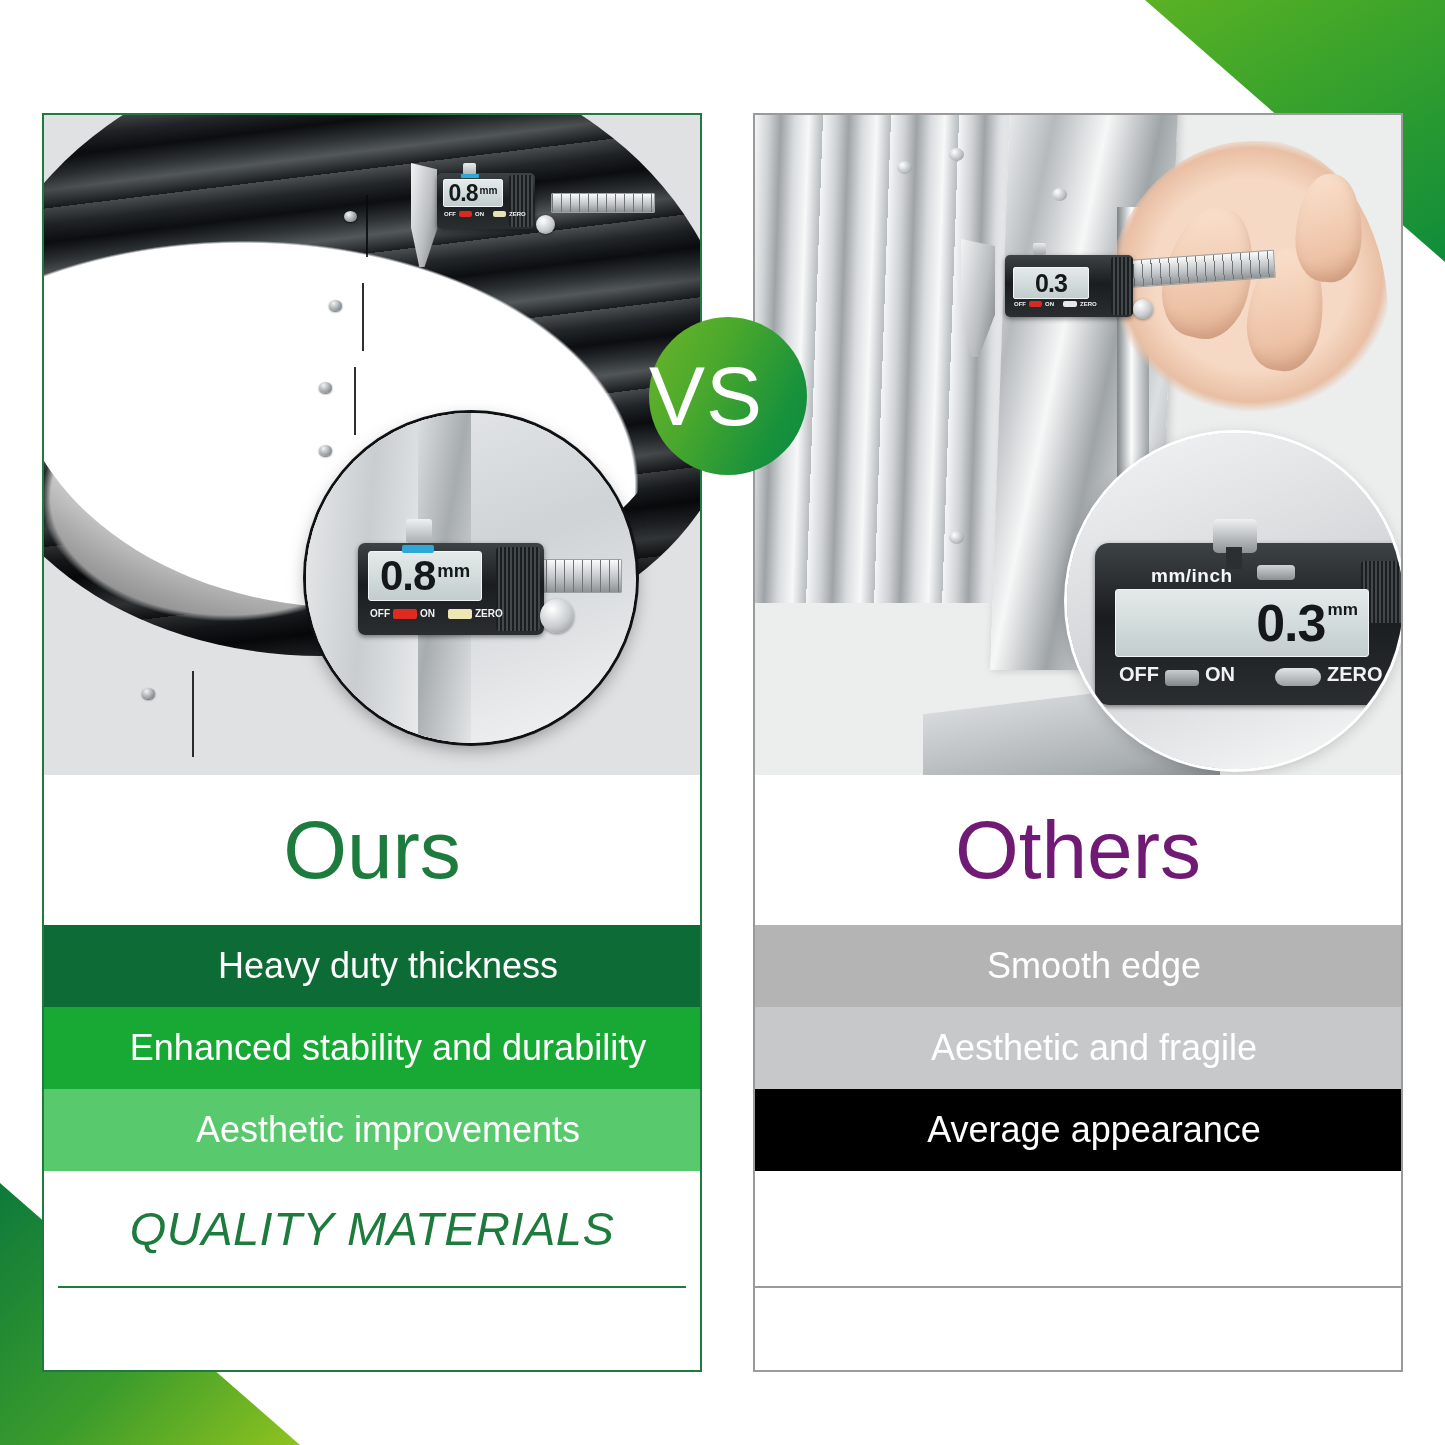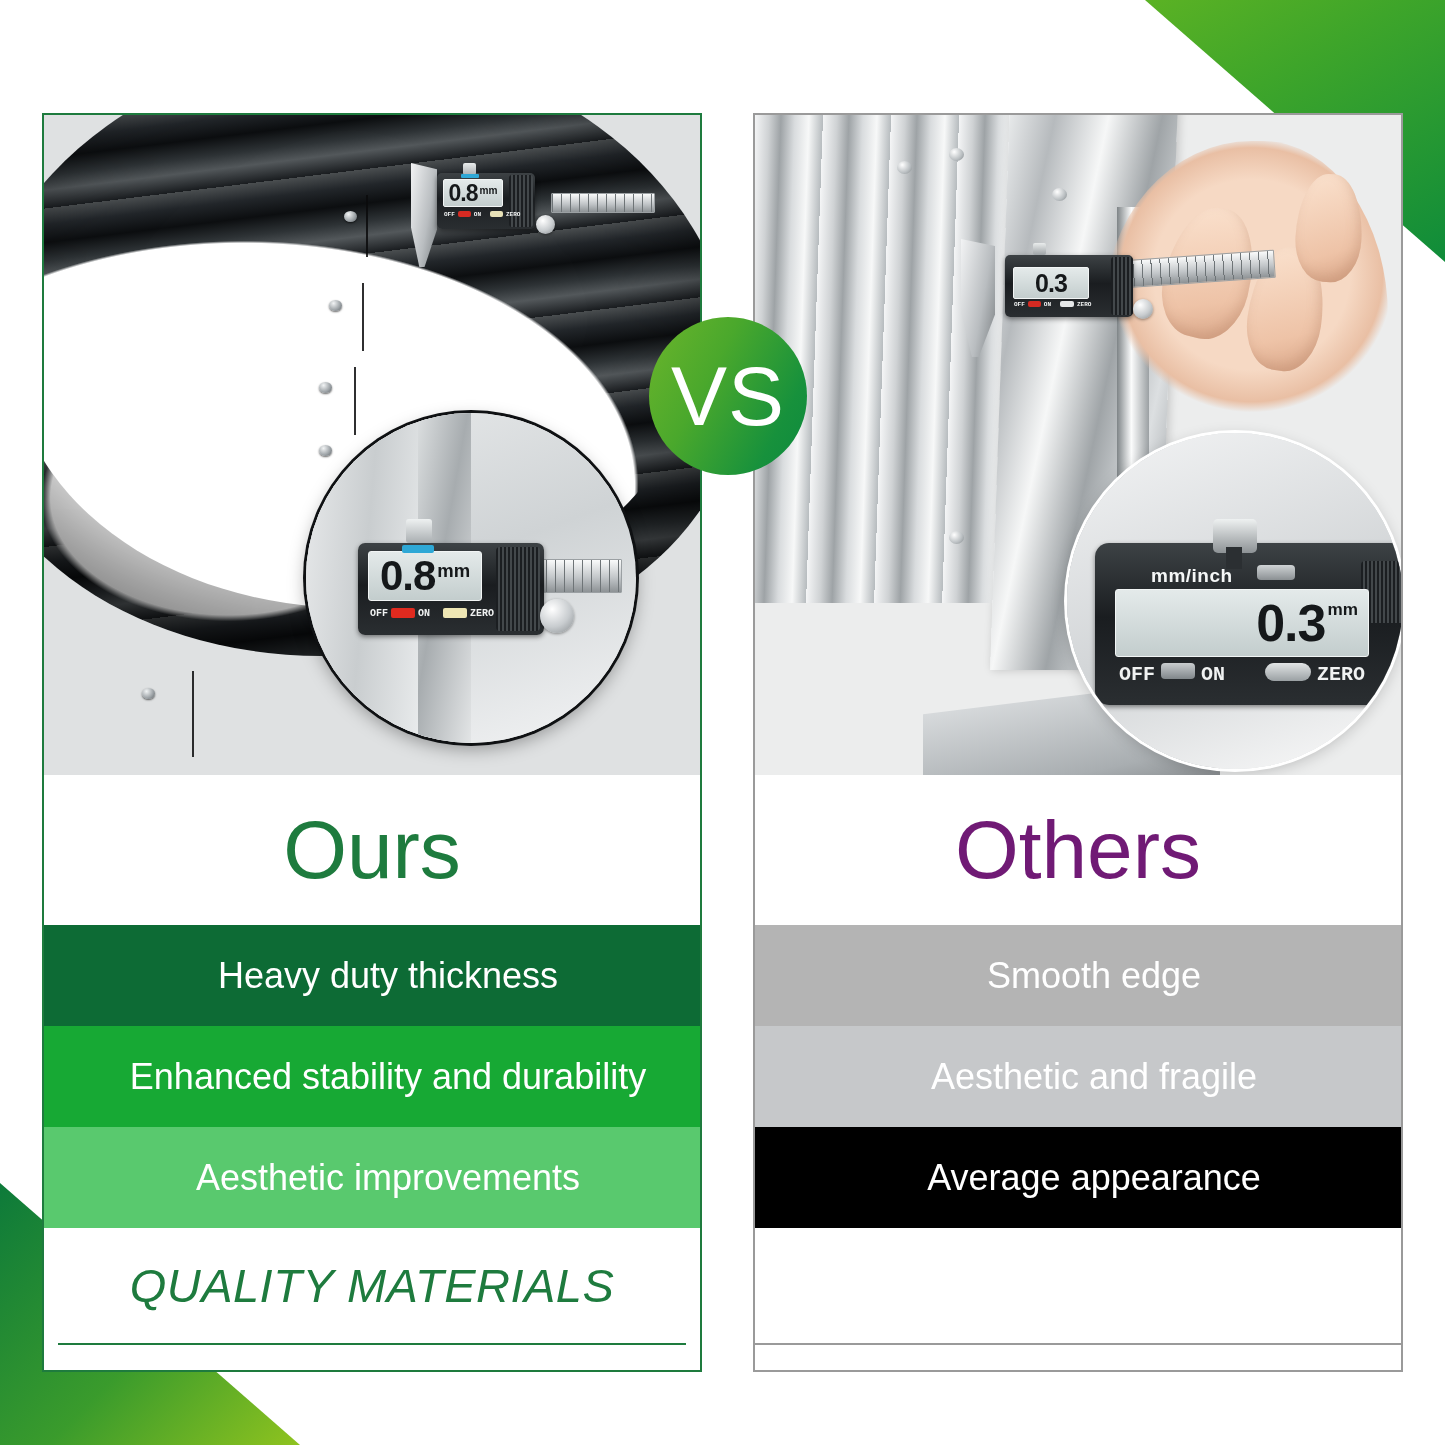--- a/index.html
+++ b/index.html
@@ -119,55 +119,55 @@
   }
   .cal-thumb {
     position:absolute; border-radius:50%;
     background: radial-gradient(circle at 36% 30%, #ffffff, #c8cccf 55%, #878c8f);
     box-shadow:0 1px 3px rgba(0,0,0,.4);
   }
   .cal-knurl {
     position:absolute; border-radius:3px;
     background: repeating-linear-gradient(90deg,#1b1e21 0 2px,#43484b 2px 4px);
   }
-  .cal-btnrow { position:absolute; display:flex; align-items:flex-start; gap:3px;font-family:Liberation Mono, monospace; }
+  .cal-btnrow { position:absolute; display:flex; align-items:flex-end; gap:3px; }
   .cal-btnrow .lab { color:#f0f2f2; font-weight:700; }
   .cal-sw { border-radius:2px; }
 
   
   .magnifier {
     position:absolute; border-radius:50%; overflow:hidden;
     background: linear-gradient(160deg,#e8eaeb 0%,#cfd3d5 45%,#f3f4f5 100%);
     box-shadow: 0 0 0 3px #0f1113, 0 6px 18px rgba(0,0,0,.35);
   }
   .magnifier.plain { box-shadow: 0 0 0 3px #ffffff, 0 4px 16px rgba(0,0,0,.22); }
 
   
   .vs {
     position:absolute; left:649px; top:317px; width:158px; height:158px;
     border-radius:50%;
     background: linear-gradient(118deg,#6cb52b 0%,#4aa82c 38%,#17913c 78%,#0d8a3e 100%);
-    display:flex; align-items:center; justify-content:center;
+    display:flex; align-items:center; 
     z-index: 40;
   }
   .vs span {
     color:#fff; font-size:84px; font-weight:400; letter-spacing:1px;
     font-family:"Liberation Sans", sans-serif; line-height:1;
   }
 
   
   .card-title {
     height: 150px; display:flex; align-items:center; justify-content:center;
     font-size:82px; font-weight:400; line-height:1;
   }
   .card.ours   .card-title { color:#1e7b3e; }
   .card.others .card-title { color:#701a75; }
 
   .band {
-    height:101px; display:flex; align-items:center; justify-content:center;
+    height:82px; display:flex; align-items:center; justify-content:center;
     color:#ffffff; font-size:36px; font-weight:400; white-space:nowrap;padding-left:32px;
   }
   .footer-note {
     height:115px; display:flex; align-items:center; justify-content:center;
     font-size:47px; font-weight:400; color:#1e7b3e; letter-spacing:.5px;font-style:italic;
   }
   .footer-rule { margin:0 14px; border-top:2px solid #1e7b3e; }
   .footer-blank { height:115px; }
   .footer-blank-rule { margin:0 0; border-top:2px solid #9a9a9a; }
 </style>

